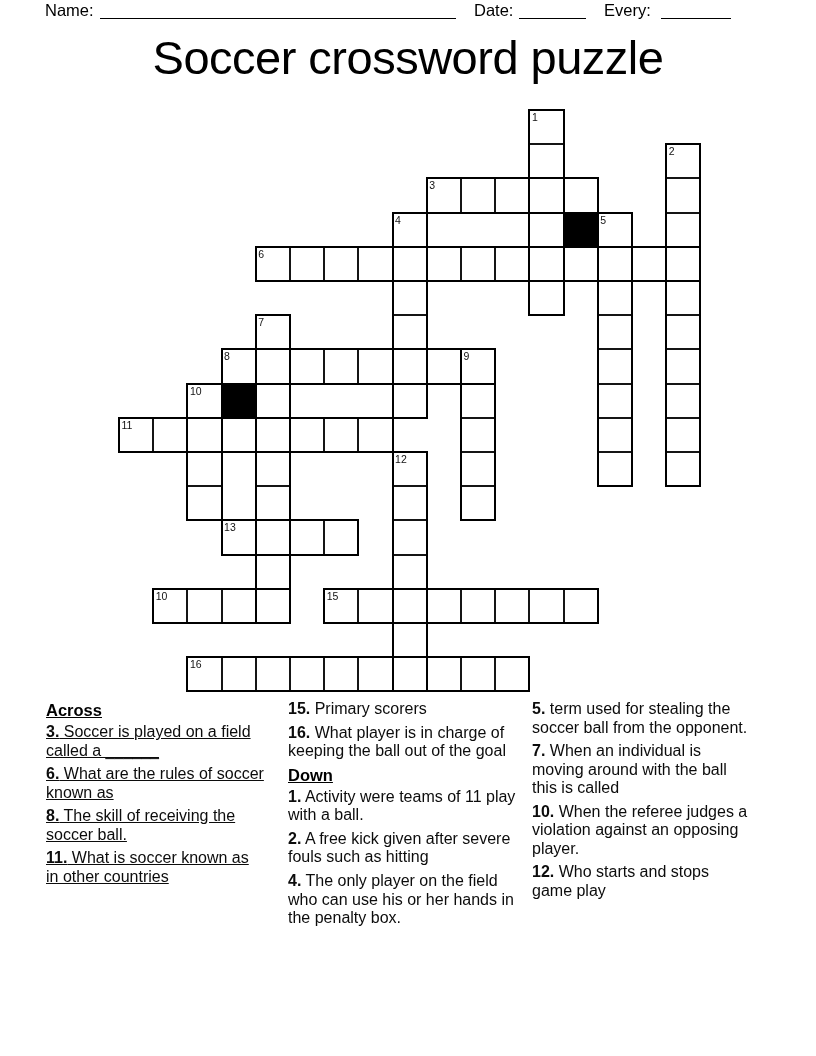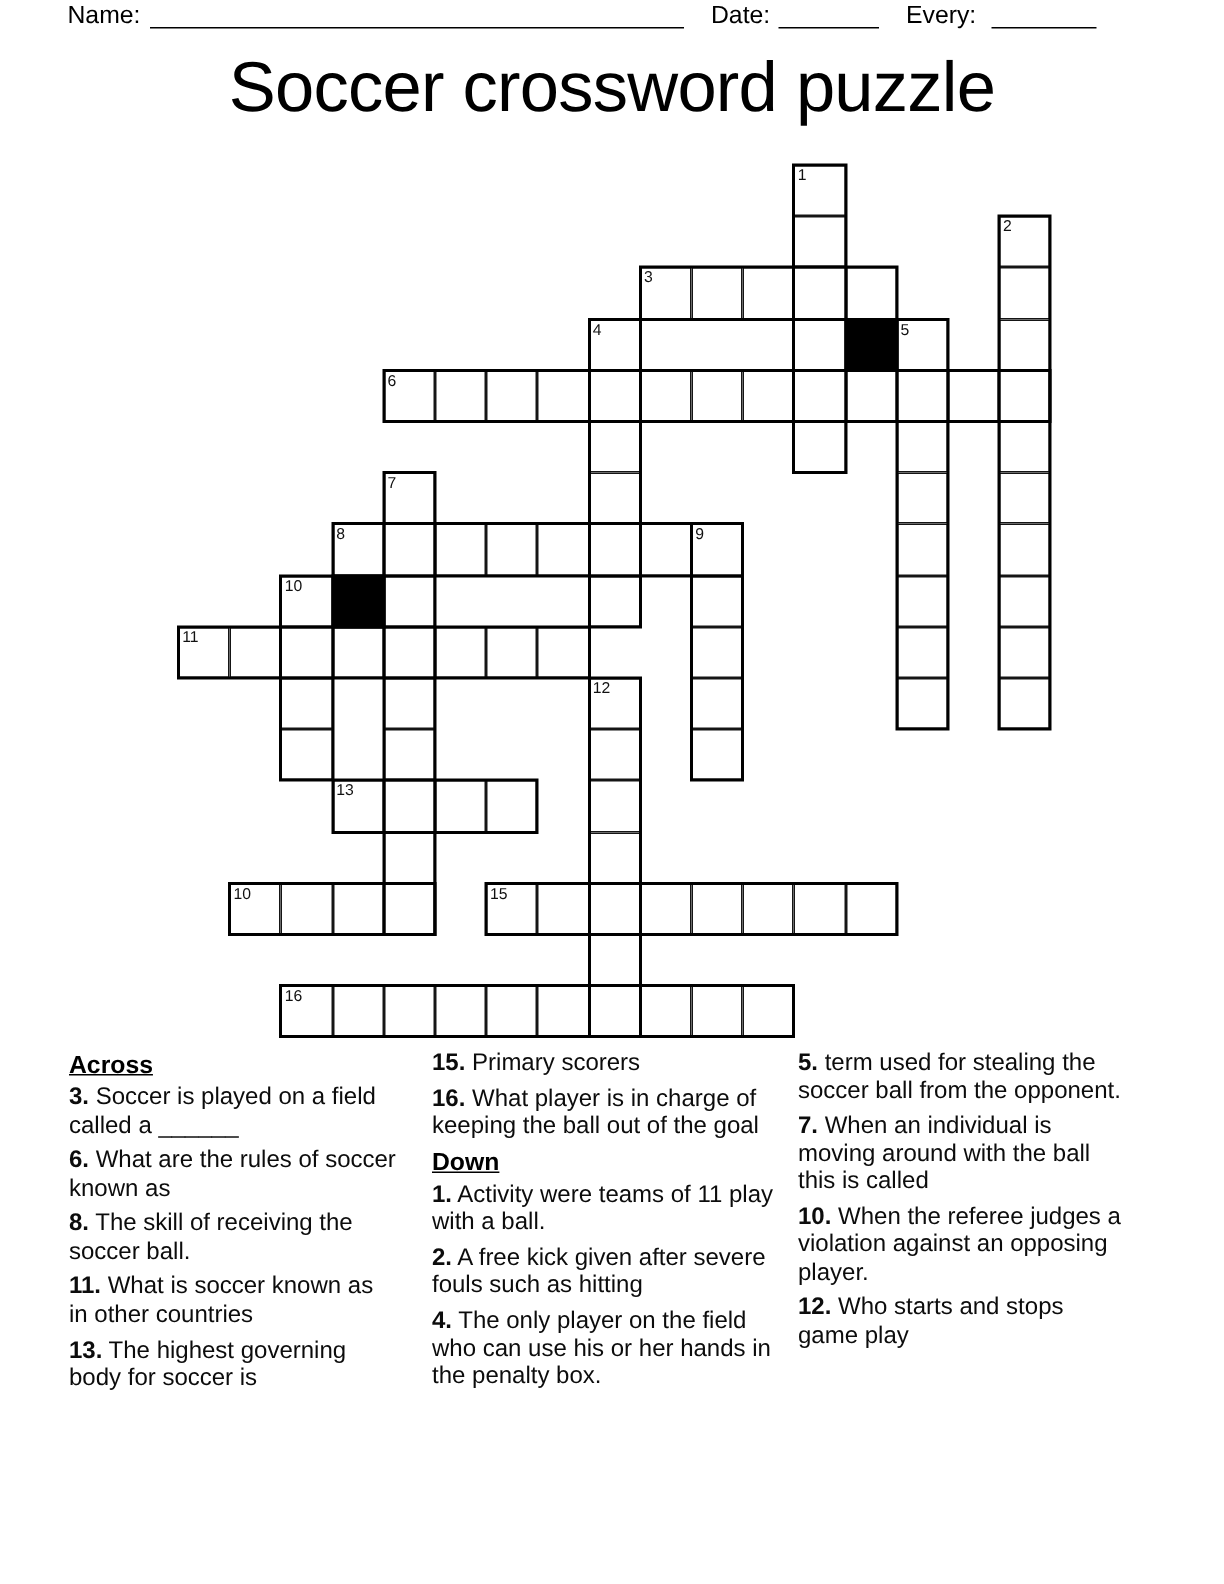--- a/index.html
+++ b/index.html
@@ -29,21 +29,21 @@
   }
   .black-cell { position:absolute; background:#000; }
   .word-outline {
     position:absolute; border:2.5px solid #000; background:transparent; pointer-events:none;
   }
   .cell-num {
     position:absolute; font-size:10.5px; line-height:1; color:#111; pointer-events:none;
   }
   
   .clue-col { position:absolute; top:700px; font-size:16px; line-height:1.16; color:#0c0c0c; }
-  #clue-col-0 { left:46px;  width:218px; }
+  #clue-col-0 { left:46px;  width:218px;text-decoration:underline; }
   #clue-col-1 { left:288px; width:242px; }
   #clue-col-2 { left:532px; width:218px; }
   .clue-heading {
     font-weight:bold; text-decoration:underline; font-size:16.5px;
     margin:1px 0 3px 0; color:#000;
   }
   .clue { margin-bottom:5px; }
   .clue-num { font-weight:bold; }
 </style>
 </head>
@@ -199,21 +199,20 @@
       <div class="cell-num" style="left: 207.7px; top: 480.8px;">15</div>
       <div class="cell-num" style="left: 70.9px; top: 549.2px;">16</div>
     </div>
 
   <div id="clue-col-0" class="clue-col">
       <div class="clue-heading">Across</div>
       <div class="clue"><span class="clue-num">3.</span><span> Soccer is played on a field called a ______</span></div>
       <div class="clue"><span class="clue-num">6.</span><span> What are the rules of soccer known as</span></div>
       <div class="clue"><span class="clue-num">8.</span><span> The skill of receiving the soccer ball.</span></div>
       <div class="clue"><span class="clue-num">11.</span><span> What is soccer known as in other countries</span></div>
-      <div class="clue"><span class="clue-num">13.</span><span> The highest governing body for soccer is</span></div>
     </div>
   <div id="clue-col-1" class="clue-col">
       <div class="clue"><span class="clue-num">15.</span><span> Primary scorers</span></div>
       <div class="clue"><span class="clue-num">16.</span><span> What player is in charge of keeping the ball out of the goal</span></div>
       <div class="clue-heading">Down</div>
       <div class="clue"><span class="clue-num">1.</span><span> Activity were teams of 11 play with a ball.</span></div>
       <div class="clue"><span class="clue-num">2.</span><span> A free kick given after severe fouls such as hitting</span></div>
       <div class="clue"><span class="clue-num">4.</span><span> The only player on the field who can use his or her hands in the penalty box.</span></div>
     </div>
   <div id="clue-col-2" class="clue-col">

